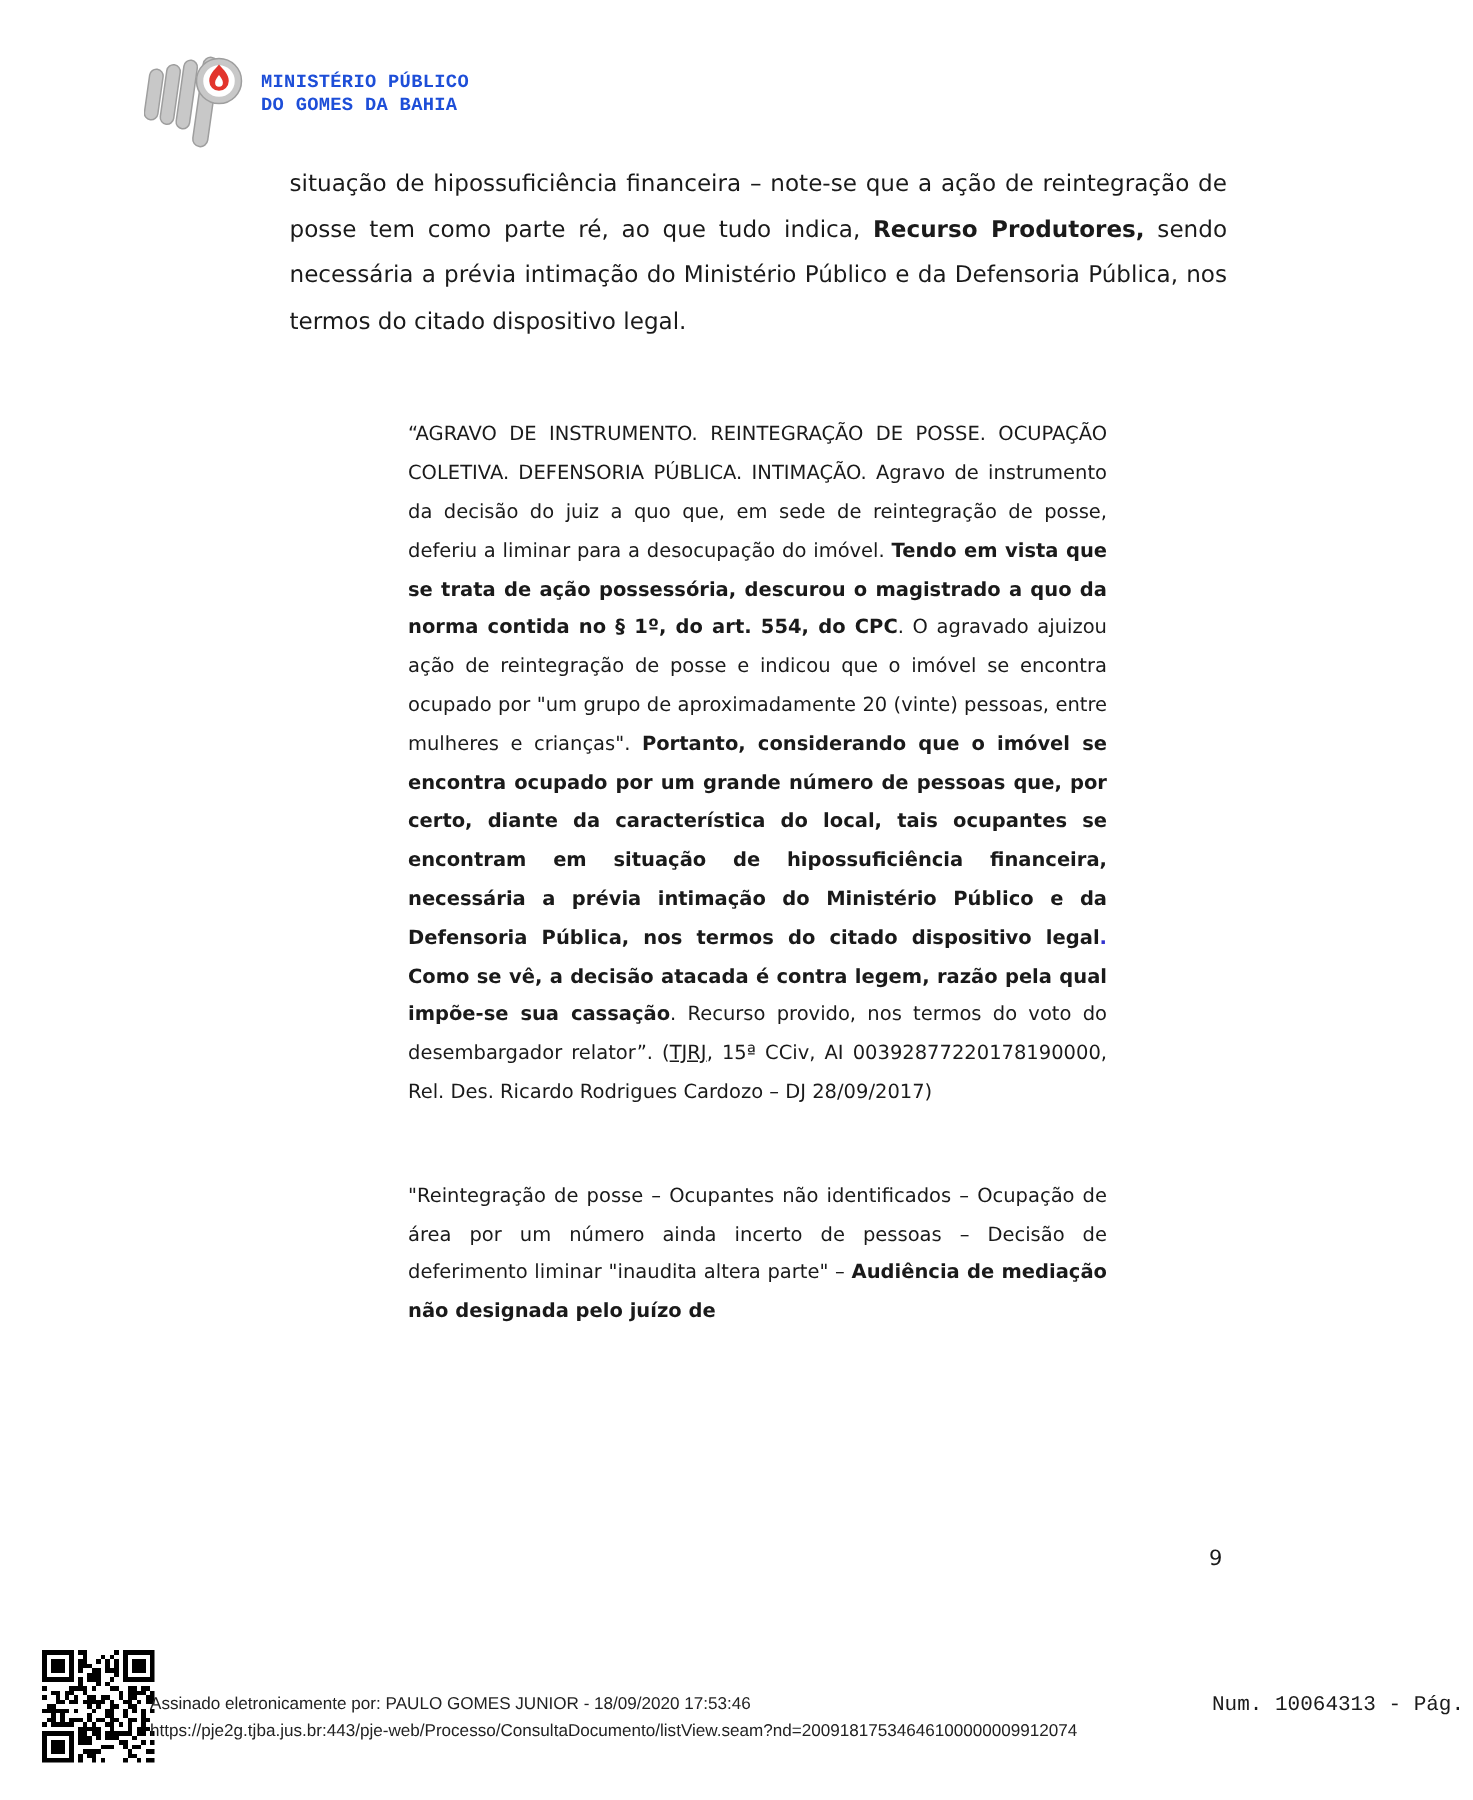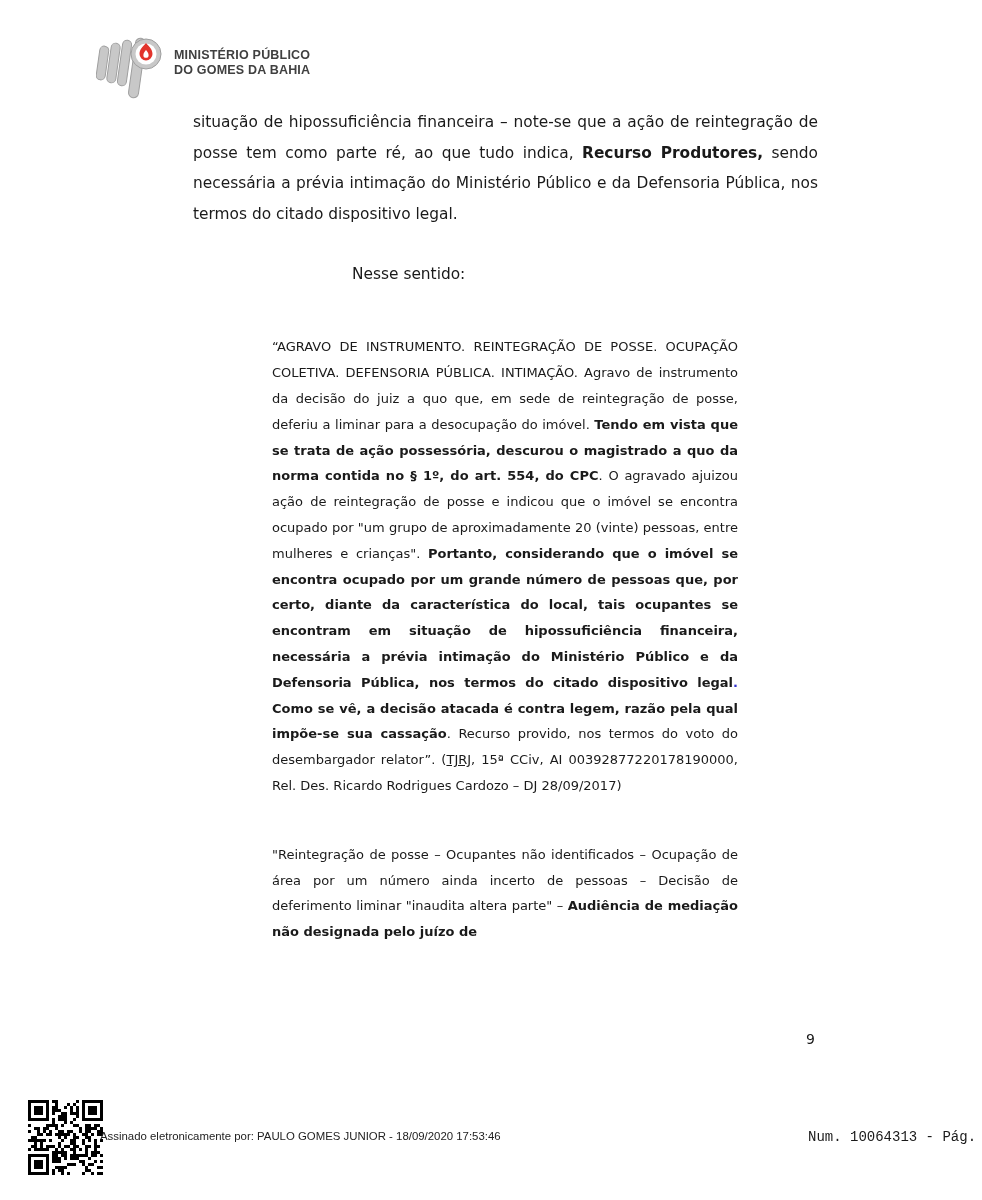--- a/index.html
+++ b/index.html
@@ -10,23 +10,23 @@
     font-family:"DejaVu Sans", sans-serif;
     color:#1a1a1a;
     overflow:hidden;
   }
 
   
   .logo { position:absolute; left:96px; top:30px; display:flex; align-items:flex-start; }
   .logo-mark { width:68px; height:72px; }
   .logo-text {
     margin-left:10px; margin-top:18px;
-    font-family:Liberation Sans, sans-serif;
+    font-family:Liberation Mono, monospace;
     font-weight:bold; font-size:12.5px; line-height:15px;
-    color:#404040; letter-spacing:.2px;
+    color:#1d4ed8; letter-spacing:.2px;
   }
 
   
   .doc { position:absolute; left:193px; top:107px; width:625px; }
   .para {
     font-size:15.4px; line-height:30.6px;
     text-align:justify; color:#1a1a1a;
   }
   .lead-in {
     margin:33px 0 0 159px;
@@ -83,21 +83,20 @@
   </svg>
   <div class="logo-text">
     <div>MINISTÉRIO PÚBLICO</div>
     <div>DO GOMES DA BAHIA</div>
   </div>
 </div>
 
 <div class="doc">
   <p class="para"><span>situação de hipossuficiência financeira – note-se que a ação de reintegração de posse tem como parte ré, ao que tudo indica, </span><span class="seg-b">Recurso Produtores,</span><span> sendo necessária a prévia intimação do Ministério Público e da Defensoria Pública, nos termos do citado dispositivo legal.</span></p>
 
-  <p class="lead-in">Nesse sentido:</p>
 
   <p class="quote quote-1"><span>“AGRAVO DE INSTRUMENTO. REINTEGRAÇÃO DE POSSE. OCUPAÇÃO COLETIVA. DEFENSORIA PÚBLICA. INTIMAÇÃO. Agravo de instrumento da decisão do juiz a quo que, em sede de reintegração de posse, deferiu a liminar para a desocupação do imóvel. </span><span class="seg-b">Tendo em vista que se trata de ação possessória, descurou o magistrado a quo da norma contida no § 1º, do art. 554, do CPC</span><span>. O agravado ajuizou ação de reintegração de posse e indicou que o imóvel se encontra ocupado por "um grupo de aproximadamente 20 (vinte) pessoas, entre mulheres e crianças". </span><span class="seg-b">Portanto, considerando que o imóvel se encontra ocupado por um grande número de pessoas que, por certo, diante da característica do local, tais ocupantes se encontram em situação de hipossuficiência financeira, necessária a prévia intimação do Ministério Público e da Defensoria Pública, nos termos do citado dispositivo legal</span><span class="seg-b" style="color: rgb(52, 52, 207);">.</span><span class="seg-b"> Como se vê, a decisão atacada é contra legem, razão pela qual impõe-se sua cassação</span><span>. Recurso provido, nos termos do voto do desembargador relator”. (</span><span style="text-decoration: underline;">TJRJ</span><span>, 15ª CCiv, AI 00392877220178190000, Rel. Des. Ricardo Rodrigues Cardozo – DJ 28/09/2017)</span></p>
 
   <p class="quote quote-2"><span>"Reintegração de posse – Ocupantes não identificados – Ocupação de área por um número ainda incerto de pessoas – Decisão de deferimento liminar "inaudita altera parte" – </span><span class="seg-b">Audiência de mediação não designada pelo juízo de</span></p>
 </div>
 
 <div class="page-num">9</div>
 
 <svg class="qr" viewBox="0 0 25 25" shape-rendering="crispEdges" xmlns="http://www.w3.org/2000/svg">
     <rect x="0" y="0" width="1" height="1" fill="#000"></rect>
@@ -401,15 +400,16 @@
     <rect x="11" y="24" width="1" height="1" fill="#000"></rect>
     <rect x="13" y="24" width="1" height="1" fill="#000"></rect>
     <rect x="18" y="24" width="1" height="1" fill="#000"></rect>
     <rect x="21" y="24" width="1" height="1" fill="#000"></rect>
     <rect x="23" y="24" width="1" height="1" fill="#000"></rect>
     <rect x="24" y="24" width="1" height="1" fill="#000"></rect>
   </svg>
 
 <div class="footer-lines">
   <div>Assinado eletronicamente por: PAULO GOMES JUNIOR - 18/09/2020 17:53:46</div>
+  <div>https://pje2g.tjba.jus.br:443/pje-web/Processo/ConsultaDocumento/listView.seam?nd=20091817534646100000009912074</div>
 </div>
 
 <div class="doc-ref">Num. 10064313 - Pág. 9</div>
 
 </body></html>

